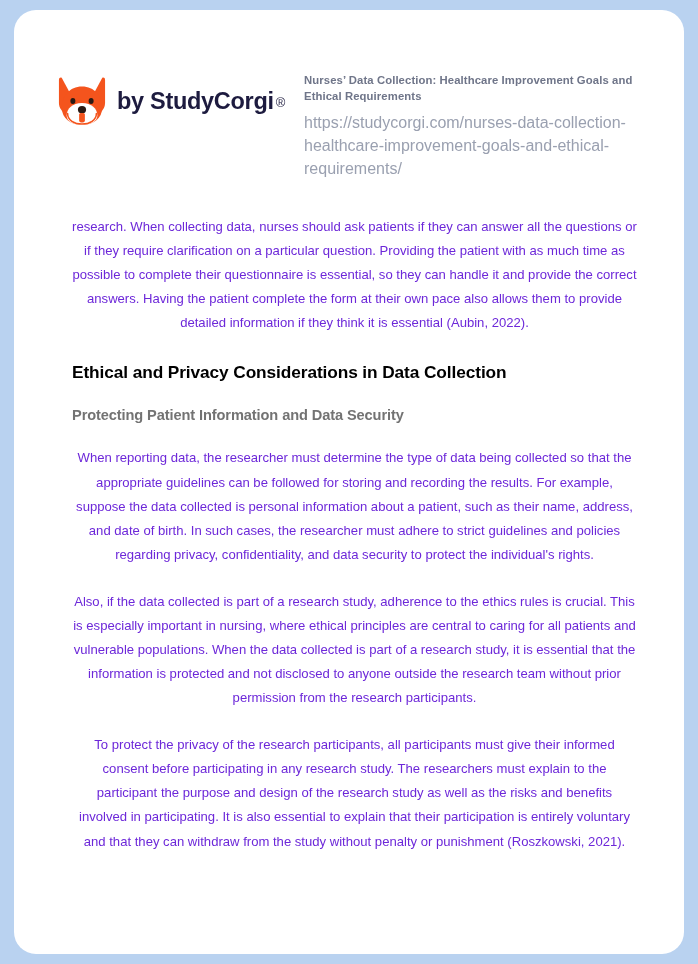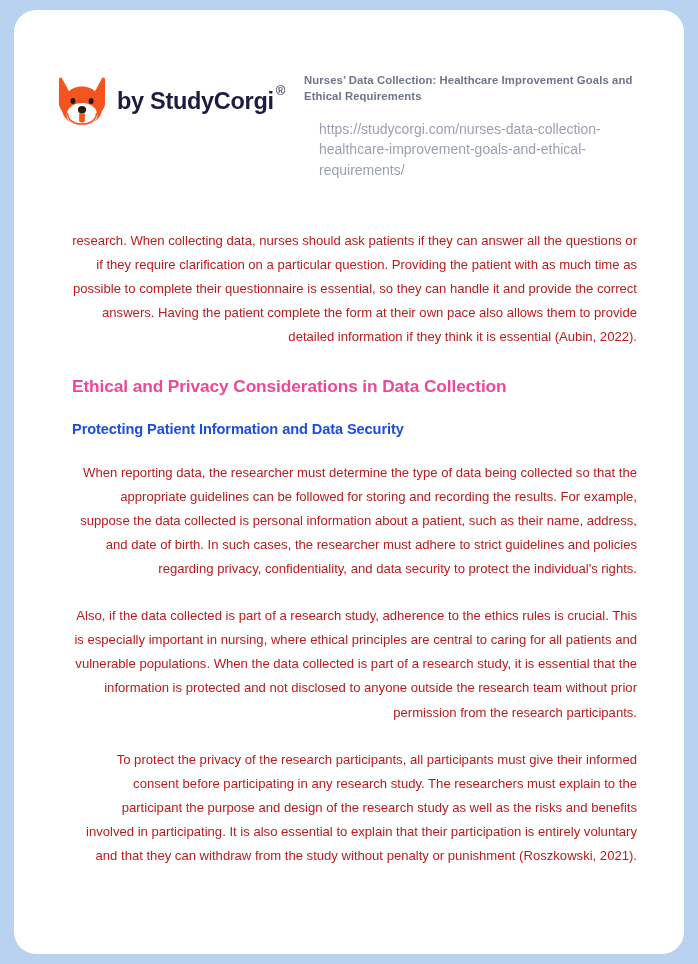--- a/index.html
+++ b/index.html
@@ -43,21 +43,21 @@
     flex: 0 0 auto;
     display: block;
   }
   .brand-text {
     font-size: 23.5px;
     font-weight: bold;
     color: #1d1b3f;
     letter-spacing: -0.3px;
     white-space: nowrap;
     display: flex;
-    align-items: flex-start;
+    align-items: flex-end;
   }
   .brand-reg {
     font-size: 13px;
     font-weight: normal;
     position: relative;
     top: -5px;
     left: 2px;
   }
   .header-meta {
     text-align: left;
@@ -66,50 +66,50 @@
   }
   .doc-title {
     font-size: 11.3px;
     font-weight: bold;
     color: #6f7589;
     line-height: 1.42;
     margin: 0 0 7px 0;
     letter-spacing: 0.1px;
   }
   .doc-url {
-    font-size: 14px;
+    font-size: 16px;
     color: #9aa0b0;
     line-height: 1.45;
-    margin: 15px;
+    margin: 0;
     word-break: break-word;
   }
   
   .doc-body {
     padding: 0 47px 0 58px;
     margin-top: 34px;
   }
   .doc-body p {
     font-size: 13.1px;
     line-height: 1.84;
-    color: #b91c1c;
+    color: #6d28d9;
     margin: 0 0 23px 0;
-    text-align: right;
+    text-align: center;
   }
   h2.section-title {
     font-size: 17.3px;
     font-weight: bold;
-    color: #ec4899;
+    color: #000000;
     margin: 26px 0 20px 0;
     line-height: 1.3;
     letter-spacing: -0.1px;
   }
   h3.sub-title {
     font-size: 14.6px;
     font-weight: bold;
-    color: #1d4ed8;
+    color: #737373;
     margin: 22px 0 22px 0;
     line-height: 1.3;
     letter-spacing: -0.1px;
   }
   h3.sub-title.spaced-top { margin-top: 34px; }
 </style>
 </head>
 <body>
 
 <div class="page-card">

